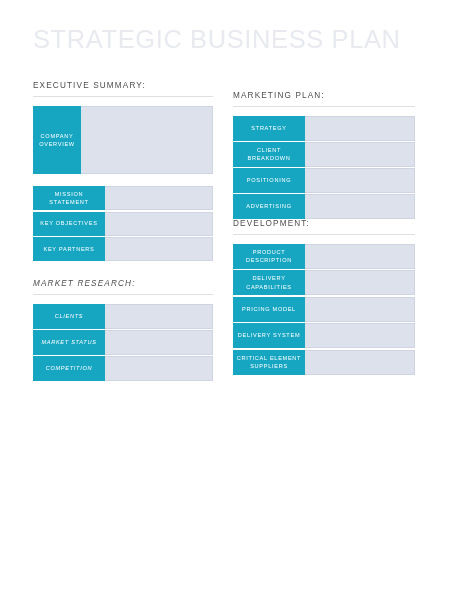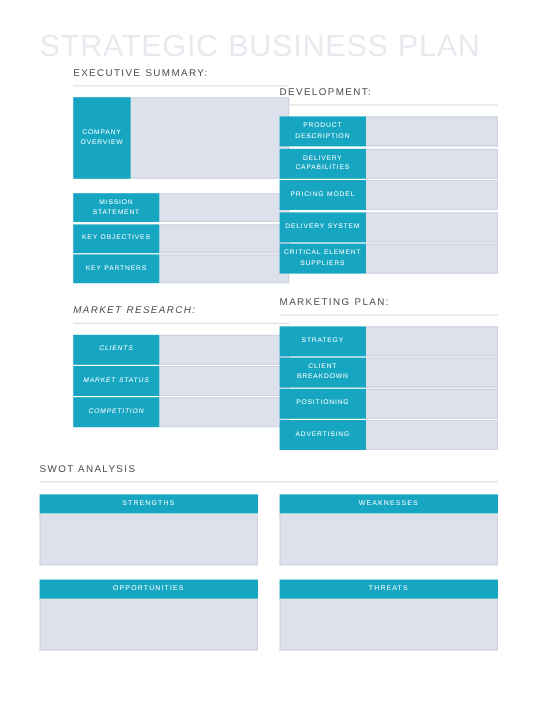--- a/index.html
+++ b/index.html
@@ -33,23 +33,22 @@
     font-weight: 400;
     color: #e8eaf0;
     white-space: nowrap;
     line-height: 1;
   }
 
   
   .col-left {
     position: absolute;
     left: 33px;
-    top: 56px;
+    top: 81px;
     width: 180px;
-    margin-left: 28px;
   }
   .col-right {
     position: absolute;
     left: 233px;
     top: 72px;
     width: 182px;
   }
 
   
   .section-head {
@@ -215,20 +214,44 @@
           <div class="row-label">COMPETITION</div>
           <div class="row-field"></div>
         </div>
       </div>
     </div>
 
   </div>
 
   <div class="col-right">
 
+    <div style="margin-top:19px;">
+      <div class="section-head">MARKETING PLAN:</div>
+      <div class="section-rule"></div>
+
+      <div class="rowset">
+        <div class="row h-mkt">
+          <div class="row-label">STRATEGY</div>
+          <div class="row-field"></div>
+        </div>
+        <div class="row h-mkt">
+          <div class="row-label">CLIENT BREAKDOWN</div>
+          <div class="row-field"></div>
+        </div>
+        <div class="row h-mkt">
+          <div class="row-label">POSITIONING</div>
+          <div class="row-field"></div>
+        </div>
+        <div class="row h-mkt">
+          <div class="row-label">ADVERTISING</div>
+          <div class="row-field"></div>
+        </div>
+      </div>
+    </div>
+
     <div>
       <div class="section-head">DEVELOPMENT:</div>
       <div class="section-rule"></div>
 
       <div class="rowset">
         <div class="row h-dev">
           <div class="row-label">PRODUCT DESCRIPTION</div>
           <div class="row-field"></div>
         </div>
         <div class="row h-dev">
@@ -243,66 +266,16 @@
           <div class="row-label">DELIVERY SYSTEM</div>
           <div class="row-field"></div>
         </div>
         <div class="row h-dev">
           <div class="row-label">CRITICAL ELEMENT SUPPLIERS</div>
           <div class="row-field"></div>
         </div>
       </div>
     </div>
 
-    <div style="margin-top:19px;">
-      <div class="section-head">MARKETING PLAN:</div>
-      <div class="section-rule"></div>
-
-      <div class="rowset">
-        <div class="row h-mkt">
-          <div class="row-label">STRATEGY</div>
-          <div class="row-field"></div>
-        </div>
-        <div class="row h-mkt">
-          <div class="row-label">CLIENT BREAKDOWN</div>
-          <div class="row-field"></div>
-        </div>
-        <div class="row h-mkt">
-          <div class="row-label">POSITIONING</div>
-          <div class="row-field"></div>
-        </div>
-        <div class="row h-mkt">
-          <div class="row-label">ADVERTISING</div>
-          <div class="row-field"></div>
-        </div>
-      </div>
-    </div>
-
   </div>
 
-  <div class="swot">
-    <div class="swot-head">SWOT ANALYSIS</div>
-    <div class="swot-rule"></div>
-
-    <div class="swot-grid">
-      <div class="swot-cell">
-        <div class="swot-cell-head">STRENGTHS</div>
-        <div class="swot-cell-body"></div>
-      </div>
-
-      <div class="swot-cell">
-        <div class="swot-cell-head">WEAKNESSES</div>
-        <div class="swot-cell-body"></div>
-      </div>
-
-      <div class="swot-cell">
-        <div class="swot-cell-head">OPPORTUNITIES</div>
-        <div class="swot-cell-body"></div>
-      </div>
-
-      <div class="swot-cell">
-        <div class="swot-cell-head">THREATS</div>
-        <div class="swot-cell-body"></div>
-      </div>
-    </div>
-  </div>
 
 </div>
 
 </body></html>

